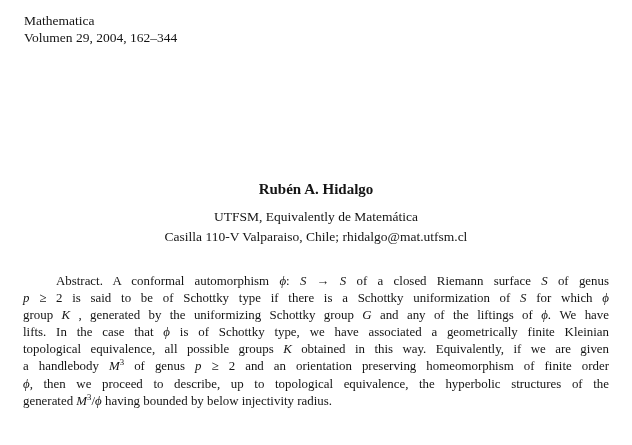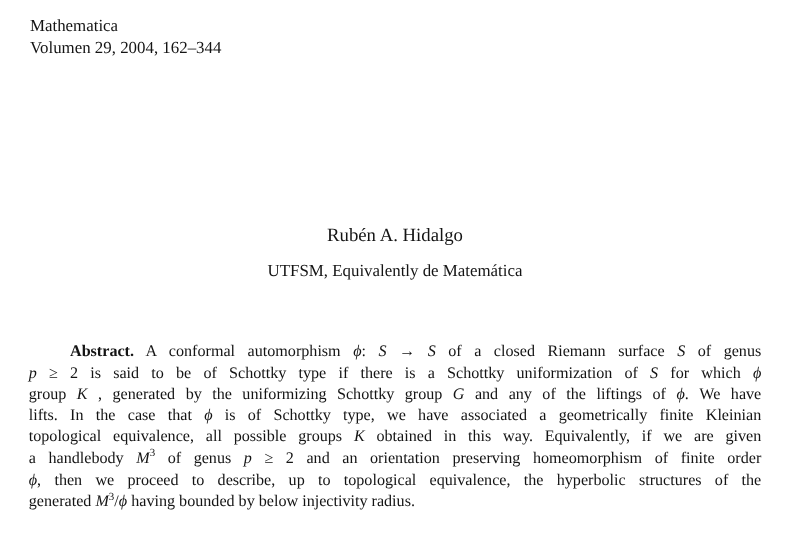--- a/index.html
+++ b/index.html
@@ -31,21 +31,21 @@
     line-height: 25px;
     letter-spacing: 0.4px;
     word-spacing: 3px;
   }
   .author-block {
     position: absolute;
     top: 180px;
     left: 0;
     right: 0;
     text-align: center;
-    font-weight: normal;
+    font-weight: bold;
     font-size: 15px;
     line-height: 19px;
   }
   .affil-block {
     position: absolute;
     top: 207px;
     left: 0;
     right: 0;
     text-align: center;
     font-size: 13.5px;
@@ -79,24 +79,25 @@
   <div class="journal">
     <div>Mathematica</div>
     <div>Volumen 29, 2004, 162–344</div>
   </div>
 
 
   <div class="author-block">Rubén A. Hidalgo</div>
 
   <div class="affil-block">
     <div>UTFSM, Equivalently de Matemática</div>
+    <div>Casilla 110-V Valparaiso, Chile; rhidalgo@mat.utfsm.cl</div>
   </div>
 
   <div class="abstract-block">
-    <div class="aline first"><span style="font-weight: bold;">Abstract.</span><span> A conformal automorphism </span><span style="font-style: italic;">ϕ</span><span>: </span><span style="font-style: italic;">S</span><span> → </span><span style="font-style: italic;">S</span><span> of a closed Riemann surface </span><span style="font-style: italic;">S</span><span> of genus</span></div>
+    <div class="aline first"><span style="font-weight: normal;">Abstract.</span><span> A conformal automorphism </span><span style="font-style: italic;">ϕ</span><span>: </span><span style="font-style: italic;">S</span><span> → </span><span style="font-style: italic;">S</span><span> of a closed Riemann surface </span><span style="font-style: italic;">S</span><span> of genus</span></div>
     <div class="aline"><span style="font-style: italic;">p</span><span> ≥ 2 is said to be of Schottky type if there is a Schottky uniformization of </span><span style="font-style: italic;">S</span><span> for which </span><span style="font-style: italic;">ϕ</span></div>
     <div class="aline"><span>group </span><span style="font-style: italic;">K</span><span> , generated by the uniformizing Schottky group </span><span style="font-style: italic;">G</span><span> and any of the liftings of </span><span style="font-style: italic;">ϕ</span><span>. We have</span></div>
     <div class="aline"><span>lifts. In the case that </span><span style="font-style: italic;">ϕ</span><span> is of Schottky type, we have associated a geometrically finite Kleinian</span></div>
     <div class="aline"><span>topological equivalence, all possible groups </span><span style="font-style: italic;">K</span><span> obtained in this way. Equivalently, if we are given</span></div>
     <div class="aline"><span>a handlebody </span><span style="font-style: italic;">M</span><sup>3</sup><span> of genus </span><span style="font-style: italic;">p</span><span> ≥ 2 and an orientation preserving homeomorphism of finite order</span></div>
     <div class="aline"><span style="font-style: italic;">ϕ</span><span>, then we proceed to describe, up to topological equivalence, the hyperbolic structures of the</span></div>
     <div class="aline last"><span>generated </span><span style="font-style: italic;">M</span><sup>3</sup><span>/</span><span style="font-style: italic;">ϕ</span><span> having bounded by below injectivity radius.</span></div>
   </div>
 
 </div>

